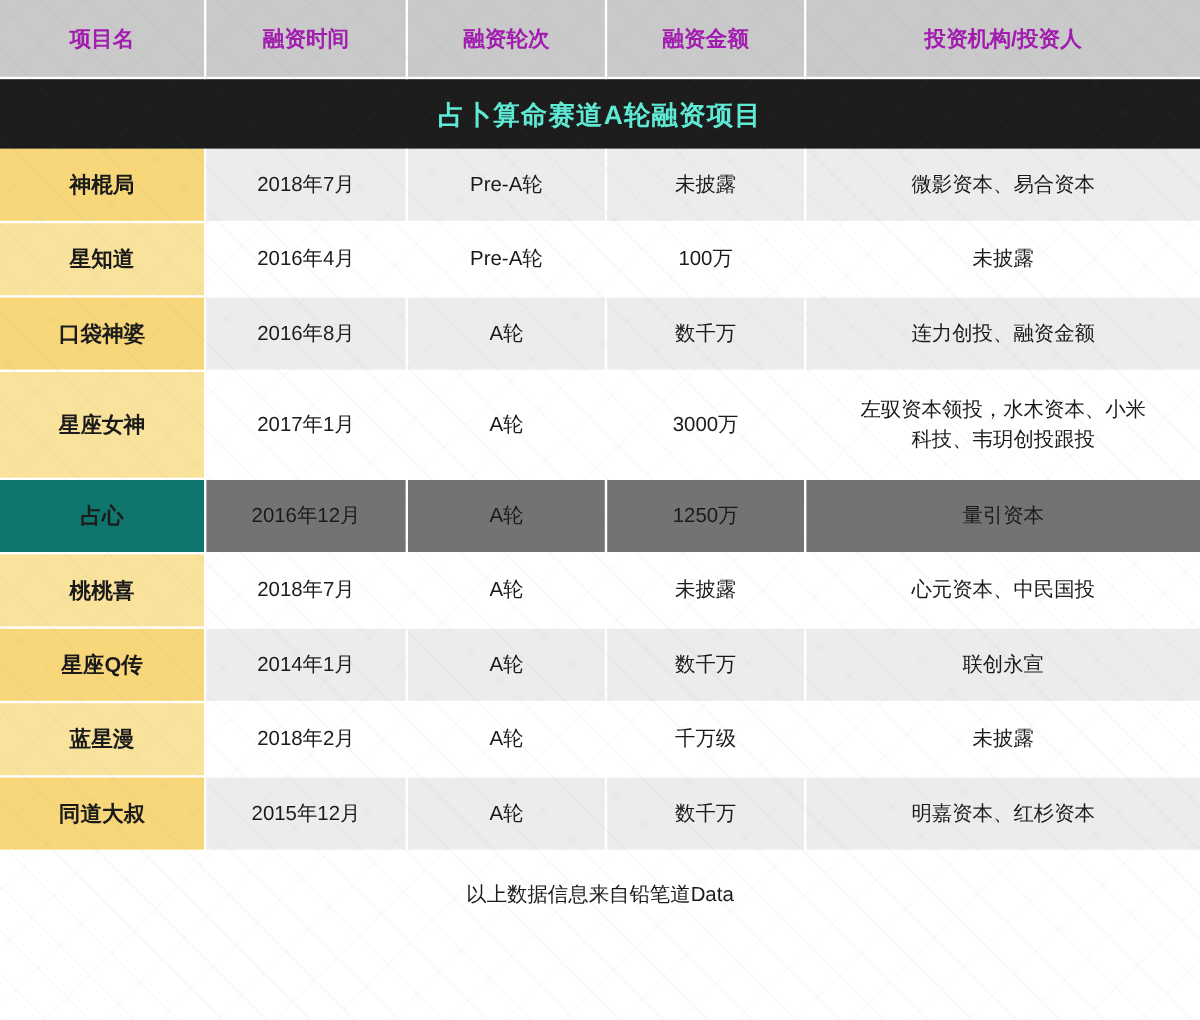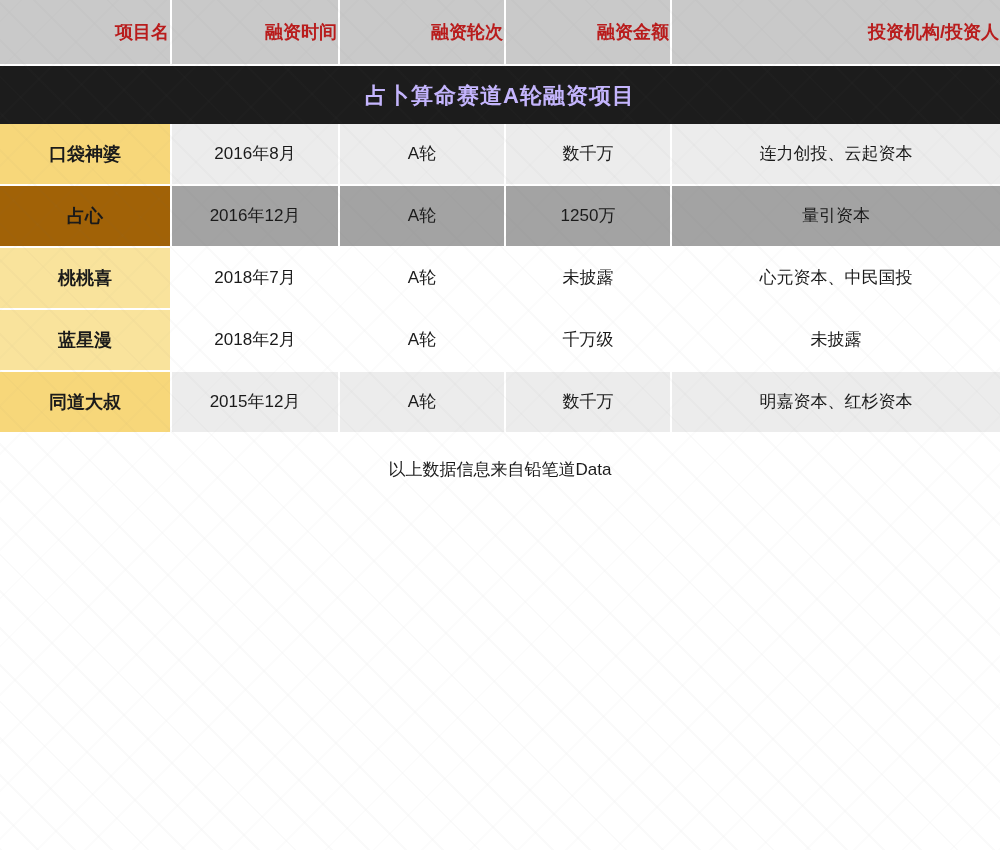--- a/index.html
+++ b/index.html
@@ -30,37 +30,37 @@
       repeating-linear-gradient(45deg, rgba(120,120,120,0.30) 0 2px, rgba(255,255,255,0) 2px 26px),
       repeating-linear-gradient(-45deg, rgba(120,120,120,0.22) 0 2px, rgba(255,255,255,0) 2px 34px);
   }
   table {
     border-collapse: collapse;
     width: 1000px;
     table-layout: fixed;
   }
   .title-bar td {
     background: #1c1c1c;
-    color: #c4b5fd;
+    color: #5eead4;
     text-align: center;
     font-size: 22px;
     font-weight: bold;
     height: 56px;
     letter-spacing: 1px;
     border: none;
   }
   thead.col-head th {
     background: #c9c9c9;
-    color: #b91c1c;
+    color: #a21caf;
     font-size: 18px;
     font-weight: bold;
     height: 62px;
     border-right: 2px solid #ffffff;
     border-bottom: 2px solid #ffffff;
-    text-align: right;
+    text-align: center;
   }
   thead.col-head th:last-child { border-right: none; margin-top: 48px; }
   tbody td {
     font-size: 17px;
     color: #1a1a1a;
     text-align: center;
     height: 58px;
     border-right: 2px solid #ffffff;
     border-bottom: 2px solid #ffffff;
     vertical-align: middle;
@@ -68,22 +68,22 @@
   }
   tbody td:last-child { border-right: none; }
   td.name-cell {
     font-weight: bold;
     font-size: 18px;
   }
   .row-odd td { background: #ececec; }
   .row-even td { background: #ffffff; }
   .row-odd td.name-cell { background: #f7d77a; }
   .row-even td.name-cell { background: #f9e39c; }
-  .row-highlight td.name-cell { background: #a16207; }
-  .row-highlight td { background: #a3a3a3; }
+  .row-highlight td.name-cell { background: #0f766e; }
+  .row-highlight td { background: #737373; }
   tr.tall td { height: 86px; }
   .footer td {
     background: #ffffff;
     text-align: center;
     font-size: 17px;
     color: #1a1a1a;
     height: 70px;
     border-top: 2px solid #ffffff;
     border-right: none;
     border-bottom: none;
@@ -104,39 +104,68 @@
       <tr>
         <th style="width:168px">项目名</th>
         <th style="width:164px">融资时间</th>
         <th style="width:162px">融资轮次</th>
         <th style="width:162px">融资金额</th>
         <th>投资机构/投资人</th>
       </tr>
     </thead>
     <tbody>
       <tr class="row-odd">
+        <td class="name-cell">神棍局</td>
+        <td>2018年7月</td>
+        <td>Pre-A轮</td>
+        <td>未披露</td>
+        <td>微影资本、易合资本</td>
+      </tr>
+      <tr class="row-even">
+        <td class="name-cell">星知道</td>
+        <td>2016年4月</td>
+        <td>Pre-A轮</td>
+        <td>100万</td>
+        <td>未披露</td>
+      </tr>
+      <tr class="row-odd">
         <td class="name-cell">口袋神婆</td>
         <td>2016年8月</td>
         <td>A轮</td>
         <td>数千万</td>
-        <td>连力创投、云起资本</td>
+        <td>连力创投、融资金额</td>
+      </tr>
+      <tr class="row-even tall">
+        <td class="name-cell">星座女神</td>
+        <td>2017年1月</td>
+        <td>A轮</td>
+        <td>3000万</td>
+        <td class="multi-line">左驭资本领投，水木资本、小米
+科技、韦玥创投跟投</td>
       </tr>
       <tr class="row-highlight">
         <td class="name-cell">占心</td>
         <td>2016年12月</td>
         <td>A轮</td>
         <td>1250万</td>
         <td>量引资本</td>
       </tr>
       <tr class="row-even">
         <td class="name-cell">桃桃喜</td>
         <td>2018年7月</td>
         <td>A轮</td>
         <td>未披露</td>
         <td>心元资本、中民国投</td>
+      </tr>
+      <tr class="row-odd">
+        <td class="name-cell">星座Q传</td>
+        <td>2014年1月</td>
+        <td>A轮</td>
+        <td>数千万</td>
+        <td>联创永宣</td>
       </tr>
       <tr class="row-even">
         <td class="name-cell">蓝星漫</td>
         <td>2018年2月</td>
         <td>A轮</td>
         <td>千万级</td>
         <td>未披露</td>
       </tr>
       <tr class="row-odd">
         <td class="name-cell">同道大叔</td>

